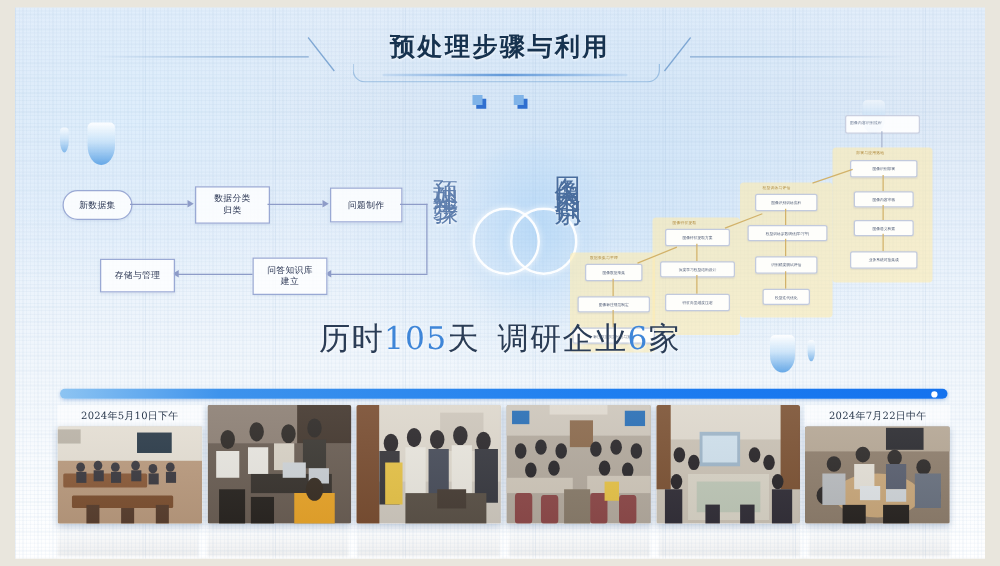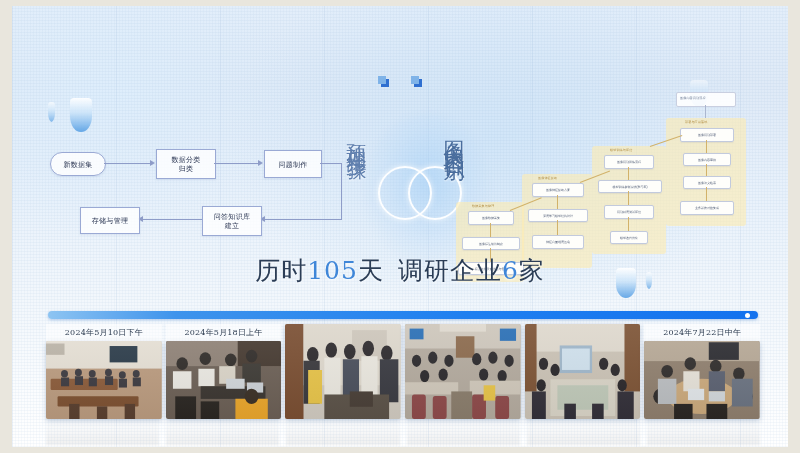--- a/index.html
+++ b/index.html
@@ -142,20 +142,29 @@
 <div id="slide">
   <div id="grid"></div>
   <div id="vgrid"></div>
 
   <div class="drop" style="left:58px;top:92px;width:22px;height:34px;"></div>
   <div class="drop sm" style="left:36px;top:96px;width:7px;height:20px;opacity:.75;"></div>
   <div class="drop" style="left:604px;top:262px;width:20px;height:30px;"></div>
   <div class="drop sm" style="left:634px;top:266px;width:6px;height:17px;opacity:.8;"></div>
   <div class="drop" style="left:678px;top:74px;width:18px;height:27px;opacity:.55;"></div>
 
+  <div class="title-wrap">
+    <div class="title-rule l"></div>
+    <div class="title-rule r"></div>
+    <div class="slash l"></div>
+    <div class="slash r"></div>
+    <div class="title-text">预处理步骤与利用</div>
+    <div class="title-curve"></div>
+    <div class="title-underline"></div>
+  </div>
 
   <div class="subtitle">
     <span class="sq"><b class="back"></b><b class="front"></b></span><span class="sq"><b class="back"></b><b class="front"></b></span>
   </div>
 
   <div class="halo"></div>
   <div class="venn">
     <i class="a"></i>
     <i class="b"></i>
   </div>
@@ -274,21 +283,20 @@
           <g fill="#5a4030">
               <rect x="20" y="50" width="9" height="12"></rect>
               <rect x="44" y="52" width="9" height="10"></rect>
               <rect x="68" y="50" width="9" height="12"></rect>
             </g>
         </svg>
       </div>
     </div>
 
     <div class="card">
-      <div class="date">2024年5月18日上午</div>
       <div class="photo">
         <svg viewBox="0 0 100 62" preserveAspectRatio="none">
           <rect width="100" height="62" fill="#6b5f55"></rect>
           <rect width="100" height="20" fill="#8d8075"></rect>
           <rect x="62" y="0" width="38" height="20" fill="#44382f"></rect>
           <g fill="#2f2b28">
             <circle cx="14" cy="18" r="5"></circle>
               <circle cx="34" cy="14" r="5"></circle>
               <circle cx="56" cy="15" r="5"></circle>
               <circle cx="74" cy="12" r="5"></circle>

